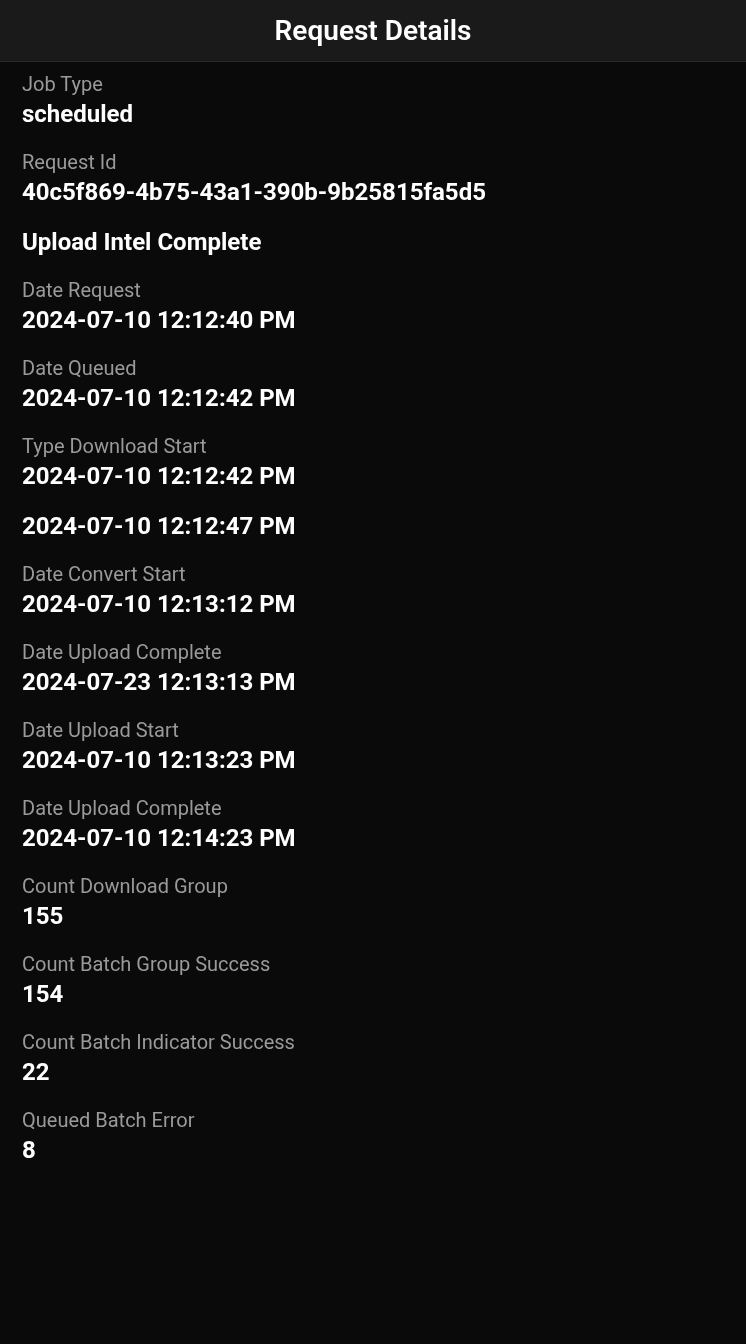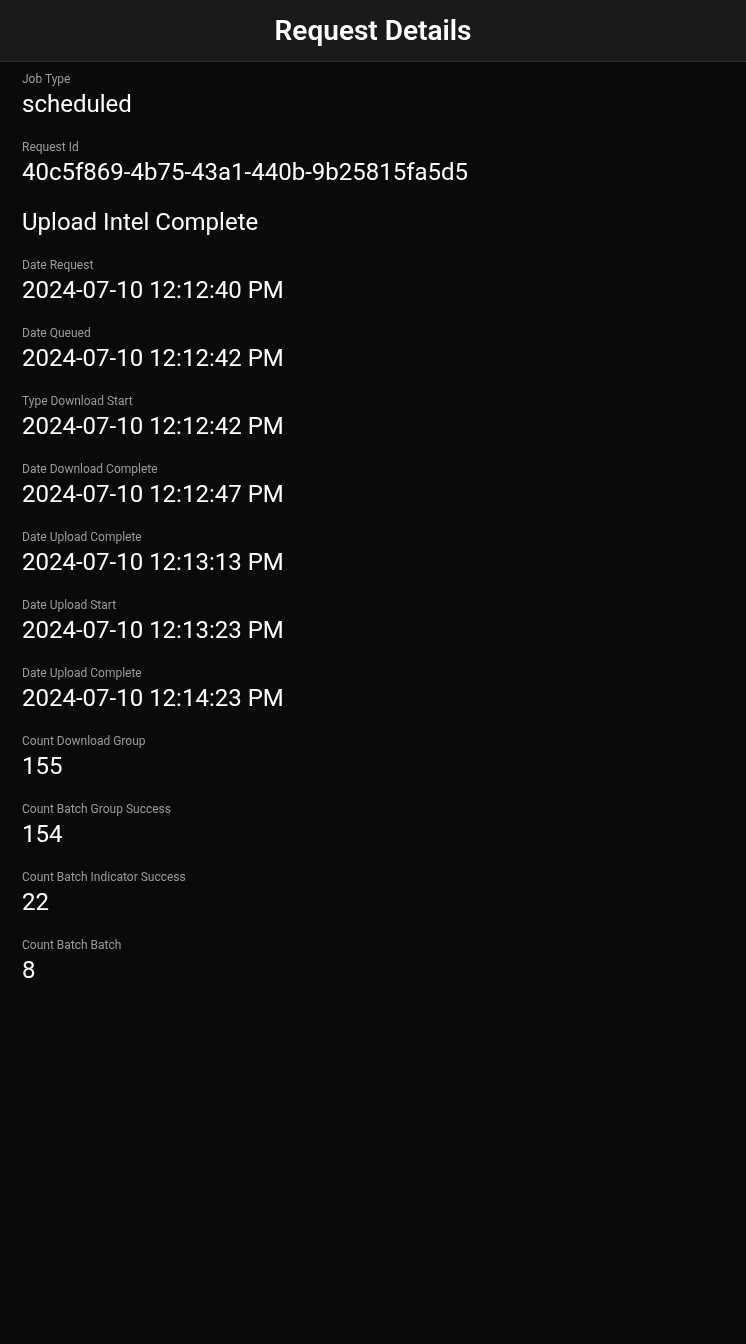--- a/index.html
+++ b/index.html
@@ -26,70 +26,73 @@
       font-weight: 600;
       color: #ffffff;
     }
     .content {
       padding: 10px 22px;
     }
     .field {
       margin-bottom: 22px;
     }
     .field-label {
-      font-size: 12px;
+      font-size: 20px;
       color: #9a9a9a;
       font-weight: 400;
       margin-bottom: 4px;
     }
     .field-value {
       font-size: 24px;
       color: #ffffff;
-      font-weight: 400;
+      font-weight: 700;
       word-break: break-all;
     }
   </style>
 </head>
 <body>
 
 <div class="header">
   <div class="header-title">Request Details</div>
 </div>
 
 <div class="content">
   <div class="field">
     <div class="field-label">Job Type</div>
     <div class="field-value">scheduled</div>
   </div>
   <div class="field">
     <div class="field-label">Request Id</div>
-    <div class="field-value">40c5f869-4b75-43a1-440b-9b25815fa5d5</div>
+    <div class="field-value">40c5f869-4b75-43a1-390b-9b25815fa5d5</div>
   </div>
   <div class="field">
     <div class="field-value">Upload Intel Complete</div>
   </div>
   <div class="field">
     <div class="field-label">Date Request</div>
     <div class="field-value">2024-07-10 12:12:40 PM</div>
   </div>
   <div class="field">
     <div class="field-label">Date Queued</div>
     <div class="field-value">2024-07-10 12:12:42 PM</div>
   </div>
   <div class="field">
     <div class="field-label">Type Download Start</div>
     <div class="field-value">2024-07-10 12:12:42 PM</div>
   </div>
   <div class="field">
-    <div class="field-label">Date Download Complete</div>
     <div class="field-value">2024-07-10 12:12:47 PM</div>
   </div>
   <div class="field">
+    <div class="field-label">Date Convert Start</div>
+    <div class="field-value">2024-07-10 12:13:12 PM</div>
+  </div>
+  <div class="field">
     <div class="field-label">Date Upload Complete</div>
-    <div class="field-value">2024-07-10 12:13:13 PM</div>
+    <div class="field-value">2024-07-23 12:13:13 PM</div>
   </div>
   <div class="field">
     <div class="field-label">Date Upload Start</div>
     <div class="field-value">2024-07-10 12:13:23 PM</div>
   </div>
   <div class="field">
     <div class="field-label">Date Upload Complete</div>
     <div class="field-value">2024-07-10 12:14:23 PM</div>
   </div>
   <div class="field">
@@ -98,16 +101,16 @@
   </div>
   <div class="field">
     <div class="field-label">Count Batch Group Success</div>
     <div class="field-value">154</div>
   </div>
   <div class="field">
     <div class="field-label">Count Batch Indicator Success</div>
     <div class="field-value">22</div>
   </div>
   <div class="field">
-    <div class="field-label">Count Batch Batch</div>
+    <div class="field-label">Queued Batch Error</div>
     <div class="field-value">8</div>
   </div>
 </div>
 
 </body></html>

